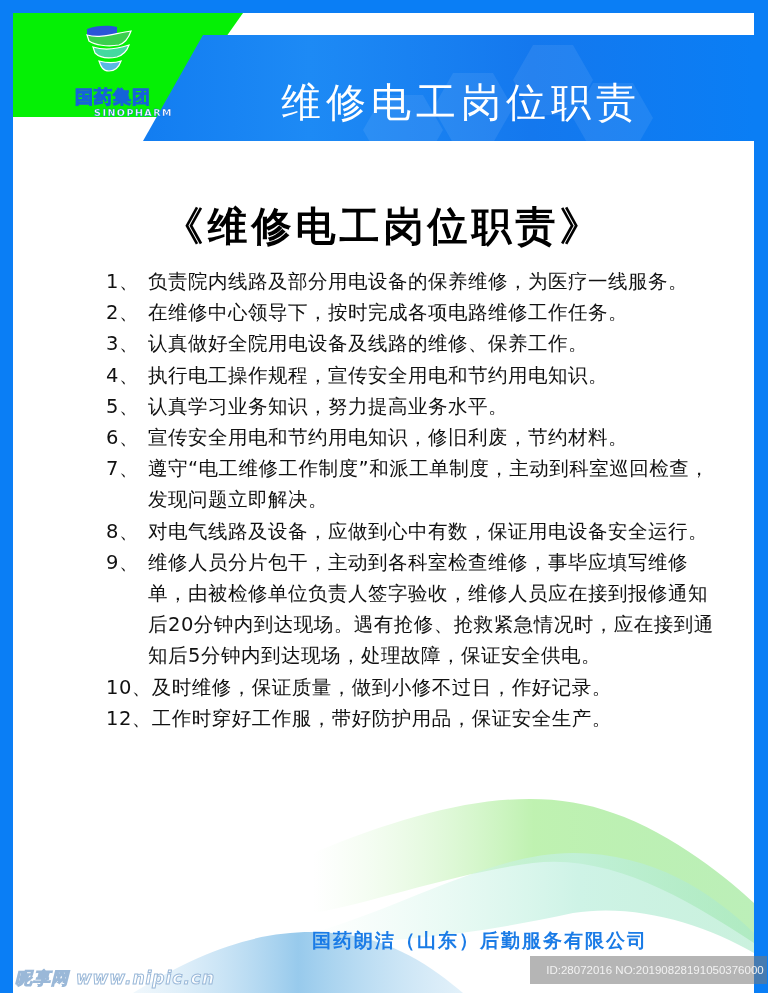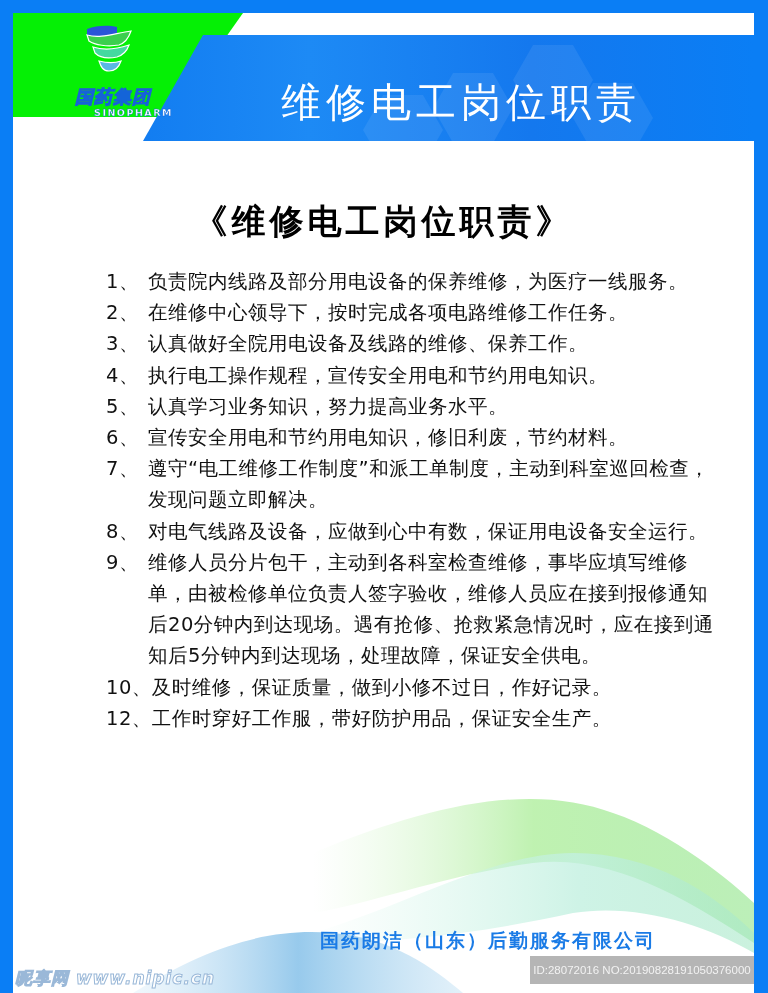--- a/index.html
+++ b/index.html
@@ -8,33 +8,33 @@
   .green-panel { position:absolute; left:0; top:0; width:230px; height:104px; background:#05f005;
     clip-path: polygon(0 0, 100% 0, 68% 100%, 0 100%); }
   .blue-banner { position:absolute; left:0; top:22px; width:741px; height:106px;
     background: linear-gradient(90deg,#0a73ee 0%, #1d8af5 40%, #1478ee 70%, #0a7ef5 100%);
     clip-path: polygon(190px 0, 100% 0, 100% 100%, 130px 100%); }
   .hex { position:absolute; width:80px; height:70px; background:rgba(255,255,255,0.08);
     clip-path: polygon(25% 0,75% 0,100% 50%,75% 100%,25% 100%,0 50%); }
   .logo { position:absolute; left:40px; top:10px; width:110px; height:90px; }
   .logo-mark { position:absolute; left:30px; top:0; width:60px; height:56px; }
   .logo-cn { position:absolute; left:0; top:62px; width:120px; text-align:center; color:#ef4444; font-weight:bold; font-size:18px;
-    letter-spacing:1px;font-style:italic; -webkit-text-stroke:1px #1464d8; }
+    letter-spacing:1px; -webkit-text-stroke:1px #1464d8; }
   .logo-en { position:absolute; left:0; top:84px; width:120px; text-align:right; color:#fff; font-weight:bold; font-size:9.5px; letter-spacing:1.5px; -webkit-text-stroke:0.4px #1464d8; }
   .banner-title { position:absolute; left:268px; top:62px; color:#fff; font-weight:normal; font-size:40px; letter-spacing:5px; font-family:"DejaVu Sans",sans-serif; }
-  .doc-title { position:absolute; left:0; width:741px; top:186px; text-align:center; font-size:34px; font-weight:bold; color:#000; letter-spacing:4px; }
+  .doc-title { position:absolute; left:0; width:741px; top:186px; text-align:center; font-size:40px; font-weight:bold; color:#000; letter-spacing:4px; }
   .duties { position:absolute; left:93px; top:253px; width:620px; margin:0; padding:0; list-style:none; }
   .duty { display:flex; font-size:19.5px; line-height:31.2px; color:#111; letter-spacing:0.5px; }
   .duty .num { flex:0 0 auto; white-space:nowrap; }
   .duty .txt { flex:1 1 auto; }
   .duty.n1 .num { width:42px; }
   .duty.n2 .num { width:42px; }
   .waves { position:absolute; left:0; bottom:0; width:741px; height:200px; }
-  .company { position:absolute; left:320px; top:928px; color:#1a7be6; font-size:19px; font-weight:bold; letter-spacing:2px; }
-  .watermark-id { position:absolute; left:530px; top:956px; width:224px; height:28px; background:rgba(120,120,120,0.55); color:#f2f2f2; font-size:11.5px; line-height:28px; text-align:center; font-family:"Liberation Sans",sans-serif; }
+  .company { position:absolute; left:312px; top:928px; color:#1a7be6; font-size:19px; font-weight:bold; letter-spacing:2px; }
+  .watermark-id { position:absolute; left:530px; top:956px; width:224px; height:28px; background:rgba(120,120,120,0.55); color:#f2f2f2; font-size:11.5px; line-height:28px; text-align:center; font-family:"Liberation Sans",sans-serif;padding-left:13px; }
   .watermark-nipic { position:absolute; left:15px; top:959px; color:rgba(255,255,255,0.85); font-size:17px; font-style:italic; font-weight:bold;
     -webkit-text-stroke:1px #9ab8d8; letter-spacing:1px;margin-top:8px; }
 </style>
 </head>
 <body>
 
 <div class="page">
 
   <svg class="waves" viewBox="0 0 741 200" preserveAspectRatio="none">
     <defs>

